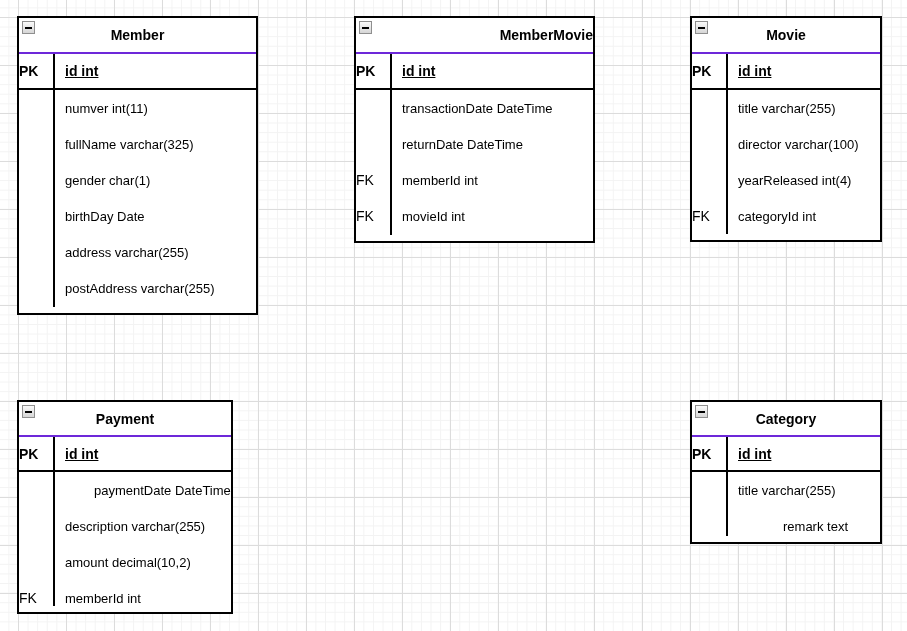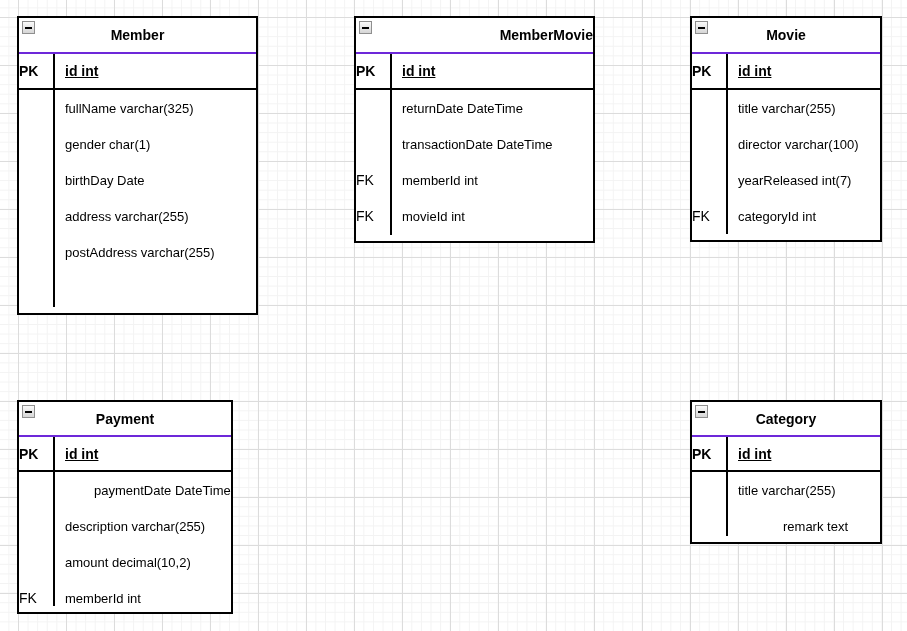--- a/index.html
+++ b/index.html
@@ -99,20 +99,24 @@
       <span class="collapse-btn"></span>
       <span class="title">Member</span>
     </div>
     <div class="row pk-row" style="height: 36px;">
       <div class="key">PK</div>
       <div class="text">id int</div>
     </div>
     <div class="tbody">
         <div class="row" style="height: 36px;">
           <div class="key"></div>
+          <div class="text">numver int(11)</div>
+        </div>
+        <div class="row" style="height: 36px;">
+          <div class="key"></div>
           <div class="text">fullName varchar(325)</div>
         </div>
         <div class="row" style="height: 36px;">
           <div class="key"></div>
           <div class="text">gender char(1)</div>
         </div>
         <div class="row" style="height: 36px;">
           <div class="key"></div>
           <div class="text">birthDay Date</div>
         </div>
@@ -132,25 +136,25 @@
       <span class="collapse-btn"></span>
       <span class="title">MemberMovie</span>
     </div>
     <div class="row pk-row" style="height: 36px;">
       <div class="key">PK</div>
       <div class="text">id int</div>
     </div>
     <div class="tbody">
         <div class="row" style="height: 36px;">
           <div class="key"></div>
+          <div class="text">transactionDate DateTime</div>
+        </div>
+        <div class="row" style="height: 36px;">
+          <div class="key"></div>
           <div class="text">returnDate DateTime</div>
-        </div>
-        <div class="row" style="height: 36px;">
-          <div class="key"></div>
-          <div class="text">transactionDate DateTime</div>
         </div>
         <div class="row" style="height: 36px;">
           <div class="key">FK</div>
           <div class="text">memberId int</div>
         </div>
         <div class="row" style="height: 36px;">
           <div class="key">FK</div>
           <div class="text">movieId int</div>
         </div>
       </div>
@@ -169,21 +173,21 @@
         <div class="row" style="height: 36px;">
           <div class="key"></div>
           <div class="text">title varchar(255)</div>
         </div>
         <div class="row" style="height: 36px;">
           <div class="key"></div>
           <div class="text">director varchar(100)</div>
         </div>
         <div class="row" style="height: 36px;">
           <div class="key"></div>
-          <div class="text">yearReleased int(7)</div>
+          <div class="text">yearReleased int(4)</div>
         </div>
         <div class="row" style="height: 36px;">
           <div class="key">FK</div>
           <div class="text">categoryId int</div>
         </div>
       </div>
     <div class="divider" style="top: 36px;"></div>
   </div>
     <div class="entity" style="left: 17px; top: 400px; width: 216px; height: 214px;">
     <div class="thead" style="height: 35px;">

